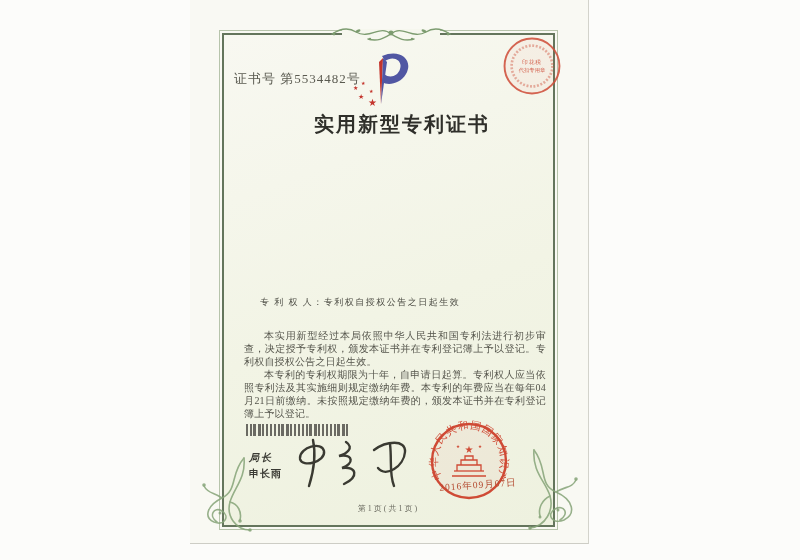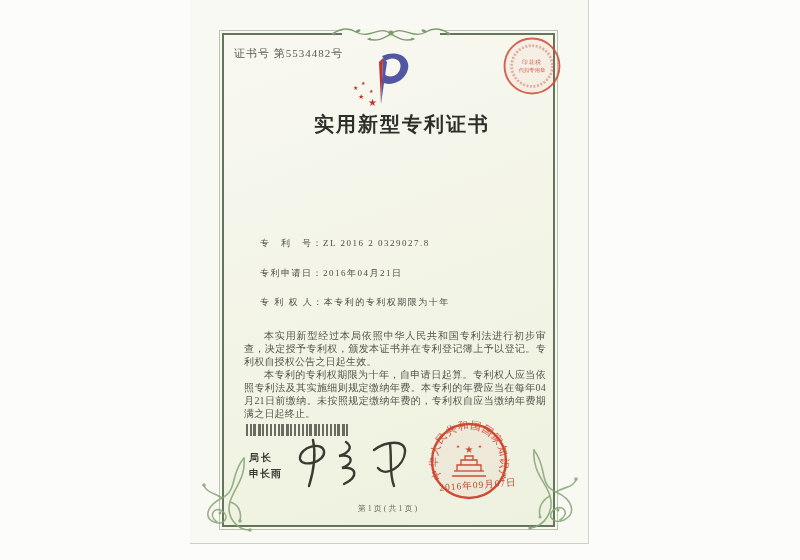--- a/index.html
+++ b/index.html
@@ -3,31 +3,31 @@
 <meta charset="utf-8">
 <style>
   html,body{margin:0;padding:0;}
   body{background:#e9e9e6;font-family:"Liberation Serif","DejaVu Serif",serif;}
   .stage{position:relative;width:800px;height:560px;background:#fcfcfa;overflow:hidden;}
   .paper{position:absolute;left:190px;top:0;width:398px;height:543px;background:#f9f9f3;
          border-right:1px solid #d3d3cb;border-bottom:1px solid #cdcdc5;}
   .frame{position:absolute;left:222px;top:33px;width:333px;height:494px;box-sizing:border-box;
          border:2px solid #64755c;outline:1px solid #b7c4ab;outline-offset:2px;
          background:linear-gradient(160deg,#f8f8f1 0%,#f2f4e5 55%,#eef1df 100%);}
-  .cert-no{position:absolute;left:234px;top:46px;font-size:11px;letter-spacing:1px;color:#5a5a50;}
+  .cert-no{position:absolute;left:234px;top:70px;font-size:13px;letter-spacing:1px;color:#5a5a50;}
   .title{position:absolute;left:222px;top:111px;width:360px;text-align:center;
          font-size:20px;font-weight:bold;letter-spacing:2px;color:#2f2f2a;}
   .fline{position:absolute;left:245px;font-size:9px;letter-spacing:1.5px;color:#4c4c44;white-space:pre;}
   .paras{position:absolute;left:244px;top:329px;width:302px;}
   .paras p{margin:0;font-size:10px;line-height:13px;letter-spacing:0.2px;color:#55554c;
            text-indent:2em;text-align:justify;}
   .barcode{position:absolute;left:246px;top:424px;width:104px;height:12px;opacity:.82;
            background-image:repeating-linear-gradient(90deg,#4e4d47 0 2px,transparent 2px 4px),
                             repeating-linear-gradient(90deg,#4e4d47 0 1px,transparent 1px 7px);}
-  .signer-title{position:absolute;left:249px;top:451px;font-size:10px;letter-spacing:2px;color:#3a3a33;font-weight:bold;}
+  .signer-title{position:absolute;left:249px;top:451px;font-size:10px;letter-spacing:2px;color:#3a3a33;font-weight:bold;font-style:italic;}
   .signer-name{position:absolute;left:249px;top:467px;font-size:10px;letter-spacing:1px;color:#3a3a33;font-weight:bold;}
   .signature{position:absolute;left:292px;top:432px;}
   .seal{position:absolute;left:428px;top:420px;}
   .seal-date{position:absolute;left:418px;top:479px;width:120px;text-align:center;
              font-size:9.5px;letter-spacing:1px;color:#b44a30;transform:rotate(-4deg);}
   .stamp{position:absolute;left:501px;top:35px;opacity:.88;}
   .footer{position:absolute;left:222px;top:503px;width:333px;text-align:center;
           font-size:8px;letter-spacing:2px;color:#6b6b60;}
   .ornament-top{position:absolute;left:328px;top:20px;}
   .flourish-left{position:absolute;left:198px;top:456px;}
@@ -78,33 +78,27 @@
   <svg class="stamp" width="62" height="62" viewBox="0 0 70 70">
     <circle cx="35" cy="35" r="31" fill="rgba(208,80,60,0.05)" stroke="#d0503c" stroke-width="2.2"></circle>
     <circle cx="35" cy="35" r="23" fill="none" stroke="#d0503c" stroke-width="3" stroke-dasharray="2.2 1.8" opacity="0.5"></circle>
     <text x="35" y="33" text-anchor="middle" font-size="6.5" fill="#d0503c" letter-spacing="1">印花税</text>
     <text x="35" y="42" text-anchor="middle" font-size="6" fill="#d0503c">代扣专用章</text>
   </svg>
 
   <div class="cert-no">证书号 第5534482号</div>
   <div class="title">实用新型专利证书</div>
 
-  <div class="fline" style="top:227px">
-    <span>专　利　号：</span><span>ZL 2016 2 0329027.8</span>
-  </div>
-  <div class="fline" style="top:257px">
-    <span>专利申请日：</span><span>2016年04月21日</span>
-  </div>
   <div class="fline" style="top:286px">
-    <span>专 利 权 人：</span><span>本专利的专利权期限为十年</span>
+    <span>专 利 权 人：</span><span>专利权自授权公告之日起生效</span>
   </div>
 
   <div class="paras">
     <p>本实用新型经过本局依照中华人民共和国专利法进行初步审查，决定授予专利权，颁发本证书并在专利登记簿上予以登记。专利权自授权公告之日起生效。</p>
-    <p>本专利的专利权期限为十年，自申请日起算。专利权人应当依照专利法及其实施细则规定缴纳年费。本专利的年费应当在每年04月21日前缴纳。未按照规定缴纳年费的，专利权自应当缴纳年费期满之日起终止。</p>
+    <p>本专利的专利权期限为十年，自申请日起算。专利权人应当依照专利法及其实施细则规定缴纳年费。本专利的年费应当在每年04月21日前缴纳。未按照规定缴纳年费的，颁发本证书并在专利登记簿上予以登记。</p>
   </div>
 
   <div class="barcode"></div>
 
   <div class="signer-title">局长</div>
   <div class="signer-name">申长雨</div>
 
   <svg class="signature" width="132" height="60" viewBox="0 0 132 60">
     <g stroke="#2b2b24" stroke-width="2.4" fill="none" stroke-linecap="round" opacity="0.92">
       <path d="M8,26 C8,15 30,9 32,19 C34,30 10,36 8,27"></path>

